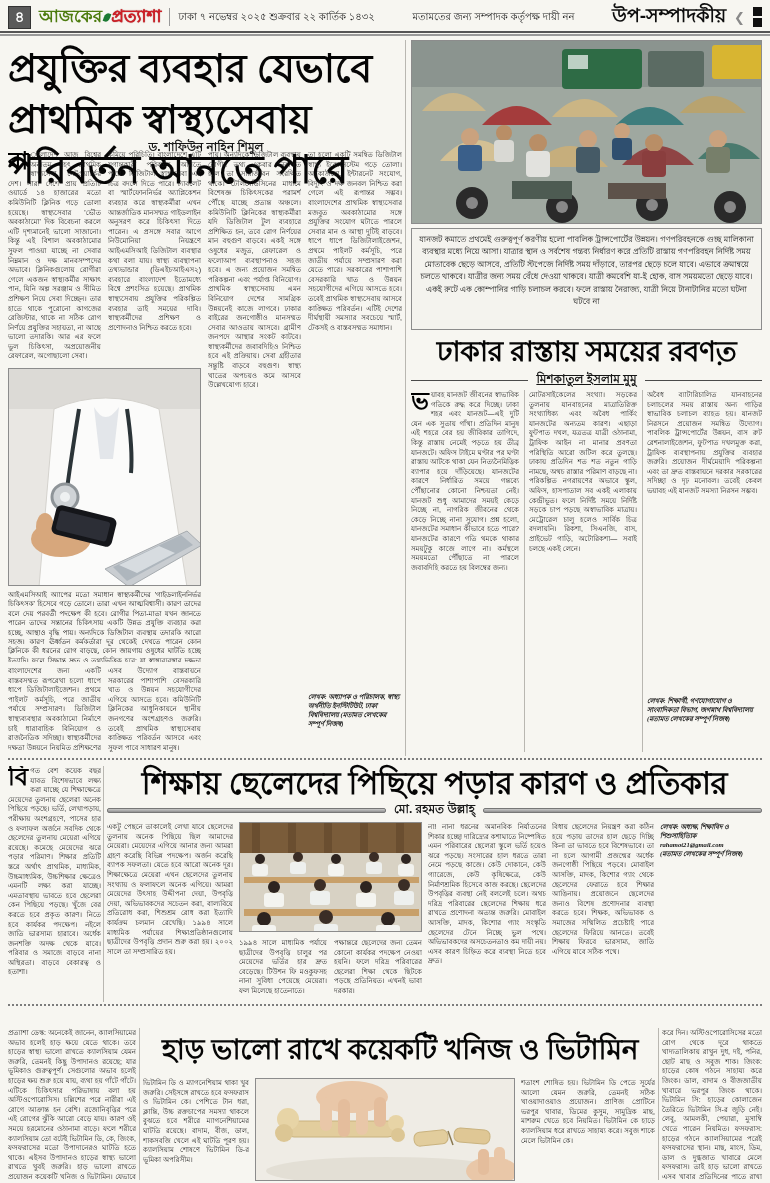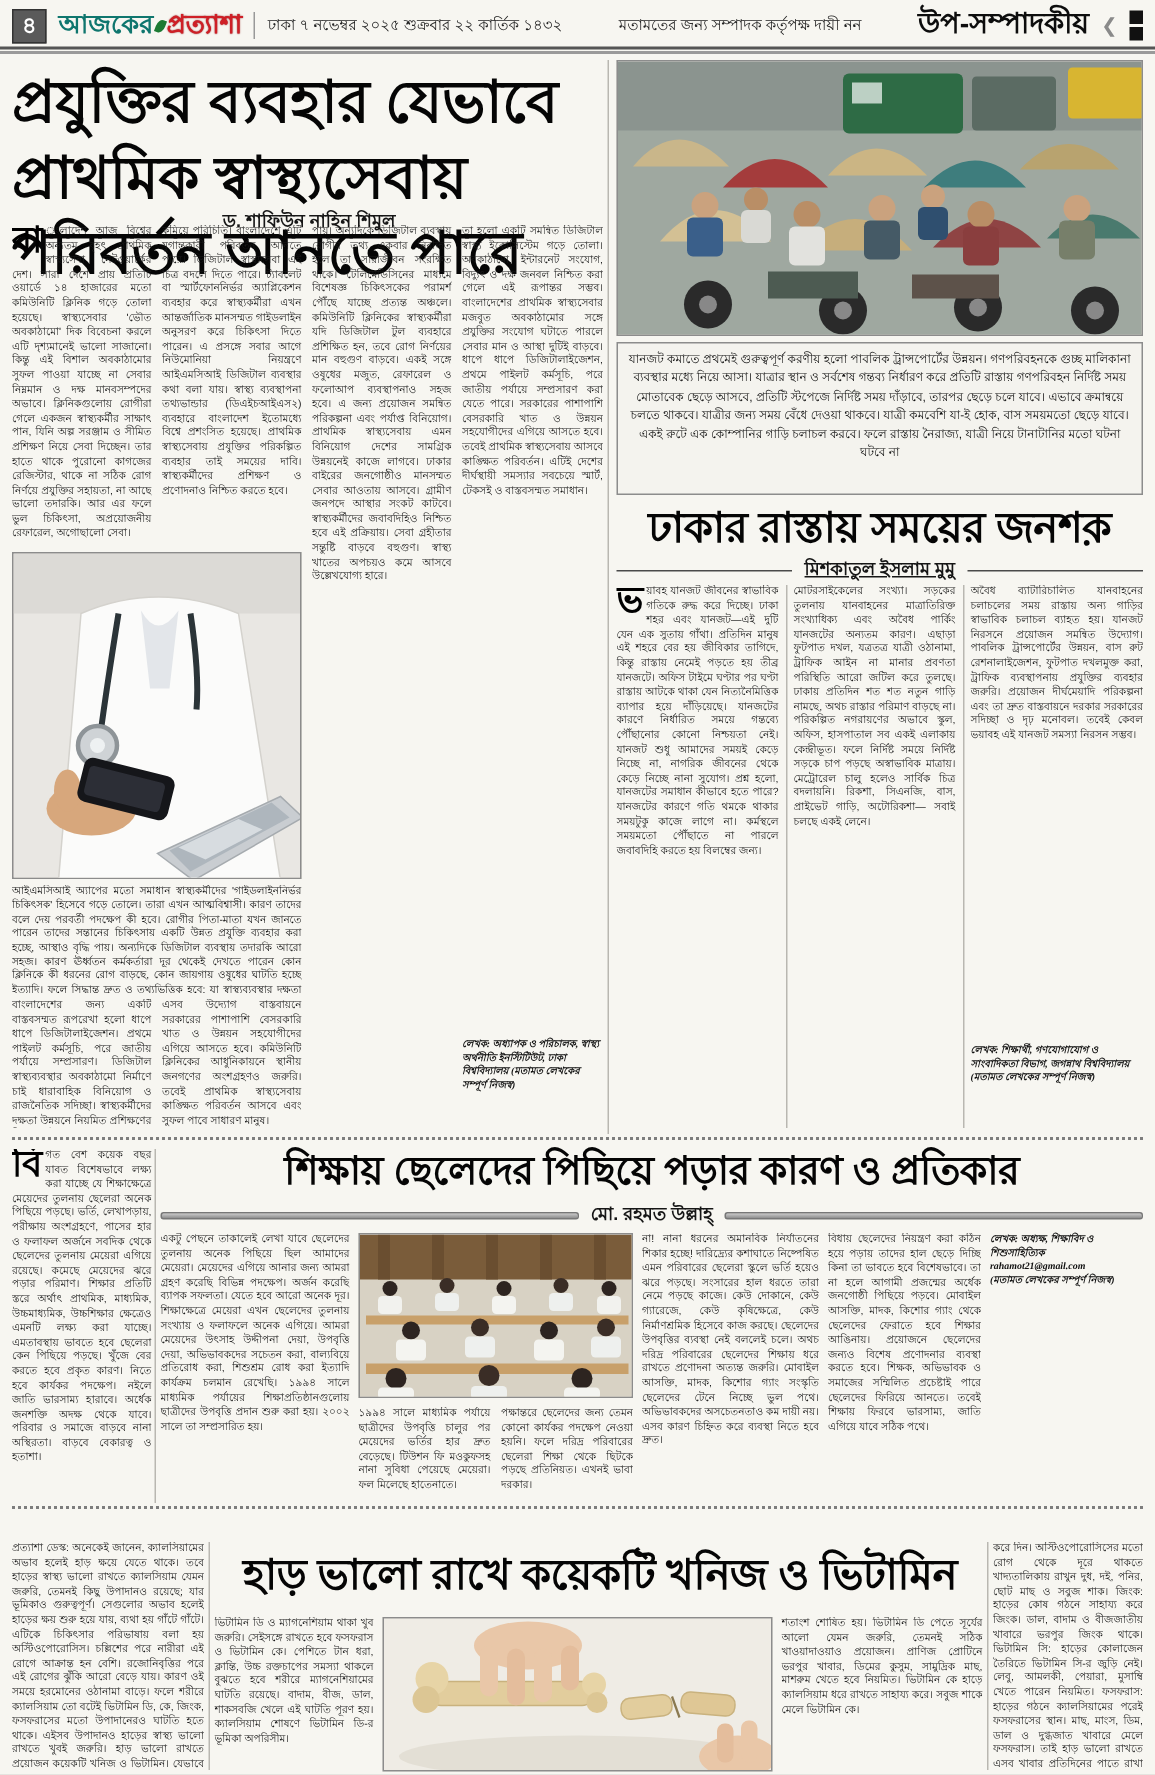--- a/index.html
+++ b/index.html
@@ -7,21 +7,21 @@
   body { font-family:"Liberation Sans","DejaVu Sans",sans-serif; }
   #page {
     position:relative; width:770px; height:1183px; margin:0 auto;
     background:#f7f6f1; color:#161616; overflow:hidden;
   }
   .abs { position:absolute; }
   
   .pagenum { width:23px; height:23px; background:#5a5a5a; color:#fff; font-weight:bold;
     font-size:15px; display:flex; align-items:center; justify-content:center; border:1px solid #333; }
   .masthead { font-weight:800; font-size:17px; letter-spacing:0; white-space:nowrap; }
-  .masthead .black { color:#0f766e; }
+  .masthead .black { color:#4d7c0f; }
   .masthead .red { color:#cf1f26; text-shadow:0 0 1px #8c1015; }
   .leaf { display:inline-block; width:6px; height:9px; background:#1c7a33; border-radius:60% 0 60% 0;
     transform:rotate(20deg); margin:0 1px 0 2px; }
   .hdr-div { width:1px; height:18px; background:#999; }
   .hdr-small { font-size:10px; color:#222; white-space:nowrap; }
   .section-title { font-size:19px; font-weight:800; color:#0d0d0d; white-space:nowrap; }
   .orn-tri { color:#8a8a8a; font-size:13px; }
   .orn-blocks { display:flex; flex-direction:column; gap:2px; }
   .orn-blocks span { width:9px; height:9px; background:#111; display:block; }
   .double-rule { border-top:2px solid #555; border-bottom:2px solid #9a9a9a; height:5px; }
@@ -152,21 +152,21 @@
       <circle cx="60" cy="162" r="6" fill="#888"></circle>
         <circle cx="150" cy="166" r="6" fill="#888"></circle>
       <circle cx="240" cy="164" r="6" fill="#888"></circle>
         <circle cx="318" cy="166" r="6" fill="#888"></circle>
       <rect x="100" y="140" width="60" height="18" fill="#4d5b52"></rect>
       <rect x="196" y="142" width="58" height="16" fill="#5d524a"></rect>
     </svg>
   </div>
   <div class="abs capbox" style="left:411px;top:228px;width:351px;height:102px;">যানজট কমাতে প্রথমেই গুরুত্বপূর্ণ করণীয় হলো পাবলিক ট্রান্সপোর্টের উন্নয়ন। গণপরিবহনকে গুচ্ছ মালিকানা ব্যবস্থার মধ্যে নিয়ে আসা। যাত্রার স্থান ও সর্বশেষ গন্তব্য নির্ধারণ করে প্রতিটি রাস্তায় গণপরিবহন নির্দিষ্ট সময় মোতাবেক ছেড়ে আসবে, প্রতিটি স্টপেজে নির্দিষ্ট সময় দাঁড়াবে, তারপর ছেড়ে চলে যাবে। এভাবে ক্রমান্বয়ে চলতে থাকবে। যাত্রীর জন্য সময় বেঁধে দেওয়া থাকবে। যাত্রী কমবেশি যা-ই হোক, বাস সময়মতো ছেড়ে যাবে। একই রুটে এক কোম্পানির গাড়ি চলাচল করবে। ফলে রাস্তায় নৈরাজ্য, যাত্রী নিয়ে টানাটানির মতো ঘটনা ঘটবে না</div>
 
-  <div class="abs headline" style="left:411px;top:334px;width:351px;font-size:28px;text-align:center;">ঢাকার রাস্তায় সময়ের জনশক়</div>
+  <div class="abs headline" style="left:411px;top:334px;width:351px;font-size:28px;text-align:center;">ঢাকার রাস্তায় সময়ের রবণত়</div>
   <div class="abs byline-row" style="left:411px;top:370px;width:351px;text-decoration:underline;">
     <div class="rule"></div>
       <div class="name">মিশকাতুল ইসলাম মুমু</div>
       <div class="rule"></div>
   </div>
   <div class="abs coltxt" style="left:411px;top:390px;width:108px;height:364px;">
     <span class="dropcap">ভ</span><span>য়াবহ যানজট জীবনের স্বাভাবিক গতিকে রুদ্ধ করে দিচ্ছে। ঢাকা শহর এবং যানজট—এই দুটি যেন এক সুতায় গাঁথা। প্রতিদিন মানুষ এই শহরে বের হয় জীবিকার তাগিদে, কিন্তু রাস্তায় নেমেই পড়তে হয় তীব্র যানজটে। অফিস টাইমে ঘণ্টার পর ঘণ্টা রাস্তায় আটকে থাকা যেন নিত্যনৈমিত্তিক ব্যাপার হয়ে দাঁড়িয়েছে। যানজটের কারণে নির্ধারিত সময়ে গন্তব্যে পৌঁছানোর কোনো নিশ্চয়তা নেই। যানজট শুধু আমাদের সময়ই কেড়ে নিচ্ছে না, নাগরিক জীবনের থেকে কেড়ে নিচ্ছে নানা সুযোগ। প্রশ্ন হলো, যানজটের সমাধান কীভাবে হতে পারে? যানজটের কারণে গতি থমকে থাকার সময়টুকু কাজে লাগে না। কর্মস্থলে সময়মতো পৌঁছাতে না পারলে জবাবদিহি করতে হয় বিলম্বের জন্য।</span>
   </div>
   <div class="abs vrule" style="left:524px;top:390px;height:362px;"></div>
   <div class="abs coltxt" style="left:529px;top:390px;width:108px;height:364px;">মোটরসাইকেলের সংখ্যা। সড়কের তুলনায় যানবাহনের মাত্রাতিরিক্ত সংখ্যাধিক্য এবং অবৈধ পার্কিং যানজটের অন্যতম কারণ। এছাড়া ফুটপাত দখল, যত্রতত্র যাত্রী ওঠানামা, ট্রাফিক আইন না মানার প্রবণতা পরিস্থিতি আরো জটিল করে তুলছে। ঢাকায় প্রতিদিন শত শত নতুন গাড়ি নামছে, অথচ রাস্তার পরিমাণ বাড়ছে না। পরিকল্পিত নগরায়ণের অভাবে স্কুল, অফিস, হাসপাতাল সব একই এলাকায় কেন্দ্রীভূত। ফলে নির্দিষ্ট সময়ে নির্দিষ্ট সড়কে চাপ পড়ছে অস্বাভাবিক মাত্রায়। মেট্রোরেল চালু হলেও সার্বিক চিত্র বদলায়নি। রিকশা, সিএনজি, বাস, প্রাইভেট গাড়ি, অটোরিকশা— সবাই চলছে একই লেনে।</div>
@@ -174,21 +174,21 @@
   <div class="abs coltxt" style="left:647px;top:390px;width:115px;height:300px;">অবৈধ ব্যাটারিচালিত যানবাহনের চলাচলের সময় রাস্তায় অন্য গাড়ির স্বাভাবিক চলাচল ব্যাহত হয়। যানজট নিরসনে প্রয়োজন সমন্বিত উদ্যোগ। পাবলিক ট্রান্সপোর্টের উন্নয়ন, বাস রুট রেশনালাইজেশন, ফুটপাত দখলমুক্ত করা, ট্রাফিক ব্যবস্থাপনায় প্রযুক্তির ব্যবহার জরুরি। প্রয়োজন দীর্ঘমেয়াদি পরিকল্পনা এবং তা দ্রুত বাস্তবায়নে দরকার সরকারের সদিচ্ছা ও দৃঢ় মনোবল। তবেই কেবল ভয়াবহ এই যানজট সমস্যা নিরসন সম্ভব।</div>
   <div class="abs sig" style="left:647px;top:696px;width:115px;height:56px;">লেখক: শিক্ষার্থী, গণযোগাযোগ ও সাংবাদিকতা বিভাগ, জগন্নাথ বিশ্ববিদ্যালয় (মতামত লেখকের সম্পূর্ণ নিজস্ব)</div>
 
   <div class="abs dotted" style="left:8px;top:758px;width:754px;"></div>
 
   <div class="abs coltxt" style="left:8px;top:766px;width:93px;height:236px;">
     <span class="dropcap">বি</span><span>গত বেশ কয়েক বছর যাবত বিশেষভাবে লক্ষ্য করা যাচ্ছে যে শিক্ষাক্ষেত্রে মেয়েদের তুলনায় ছেলেরা অনেক পিছিয়ে পড়ছে। ভর্তি, লেখাপড়ায়, পরীক্ষায় অংশগ্রহণে, পাসের হার ও ফলাফল অর্জনে সবদিক থেকে ছেলেদের তুলনায় মেয়েরা এগিয়ে রয়েছে। কমেছে মেয়েদের ঝরে পড়ার পরিমাণ। শিক্ষার প্রতিটি স্তরে অর্থাৎ প্রাথমিক, মাধ্যমিক, উচ্চমাধ্যমিক, উচ্চশিক্ষার ক্ষেত্রেও এমনটি লক্ষ্য করা যাচ্ছে। এমতাবস্থায় ভাবতে হবে ছেলেরা কেন পিছিয়ে পড়ছে। খুঁজে বের করতে হবে প্রকৃত কারণ। নিতে হবে কার্যকর পদক্ষেপ। নইলে জাতি ভারসাম্য হারাবে। অর্ধেক জনশক্তি অদক্ষ থেকে যাবে। পরিবার ও সমাজে বাড়বে নানা অস্থিরতা। বাড়বে বেকারত্ব ও হতাশা।</span>
   </div>
   <div class="abs vrule" style="left:103px;top:766px;height:236px;"></div>
 
-  <div class="abs headline" style="left:107px;top:764px;width:655px;font-size:26px;text-align:center;">শিক্ষায় ছেলেদের পিছিয়ে পড়ার কারণ ও প্রতিকার</div>
+  <div class="abs headline" style="left:107px;top:764px;width:655px;font-size:31px;text-align:center;">শিক্ষায় ছেলেদের পিছিয়ে পড়ার কারণ ও প্রতিকার</div>
   <div class="abs byline-row" style="left:107px;top:800px;width:655px;">
     <div class="rule thick"></div>
       <div class="name">মো. রহমত উল্লাহ্</div>
       <div class="rule thick"></div>
   </div>
 
   <div class="abs coltxt" style="left:107px;top:822px;width:126px;height:180px;">একটু পেছনে তাকালেই লেখা যাবে ছেলেদের তুলনায় অনেক পিছিয়ে ছিল আমাদের মেয়েরা। মেয়েদের এগিয়ে আনার জন্য আমরা গ্রহণ করেছি বিভিন্ন পদক্ষেপ। অর্জন করেছি ব্যাপক সফলতা। যেতে হবে আরো অনেক দূর। শিক্ষাক্ষেত্রে মেয়েরা এখন ছেলেদের তুলনায় সংখ্যায় ও ফলাফলে অনেক এগিয়ে। আমরা মেয়েদের উৎসাহ উদ্দীপনা দেয়া, উপবৃত্তি দেয়া, অভিভাবকদের সচেতন করা, বাল্যবিয়ে প্রতিরোধ করা, শিশুশ্রম রোধ করা ইত্যাদি কার্যক্রম চলমান রেখেছি। ১৯৯৪ সালে মাধ্যমিক পর্যায়ের শিক্ষাপ্রতিষ্ঠানগুলোয় ছাত্রীদের উপবৃত্তি প্রদান শুরু করা হয়। ২০০২ সালে তা সম্প্রসারিত হয়।</div>
 
   <div class="abs photo" style="left:239px;top:822px;width:183px;height:110px;">
     <svg width="183" height="110" viewBox="0 0 183 110">

